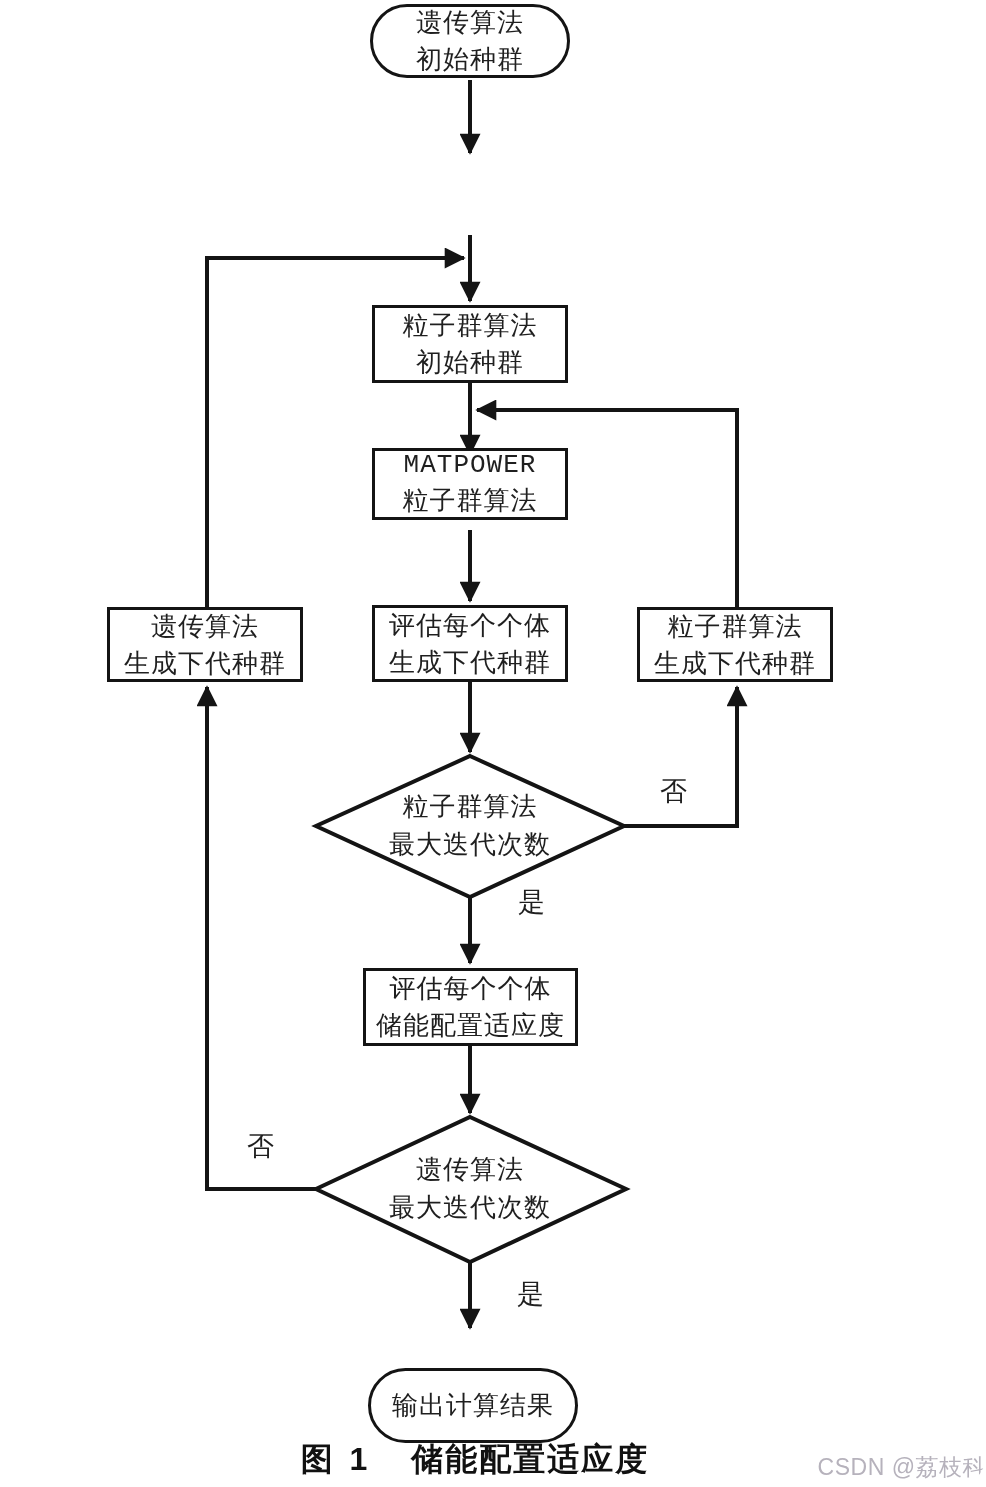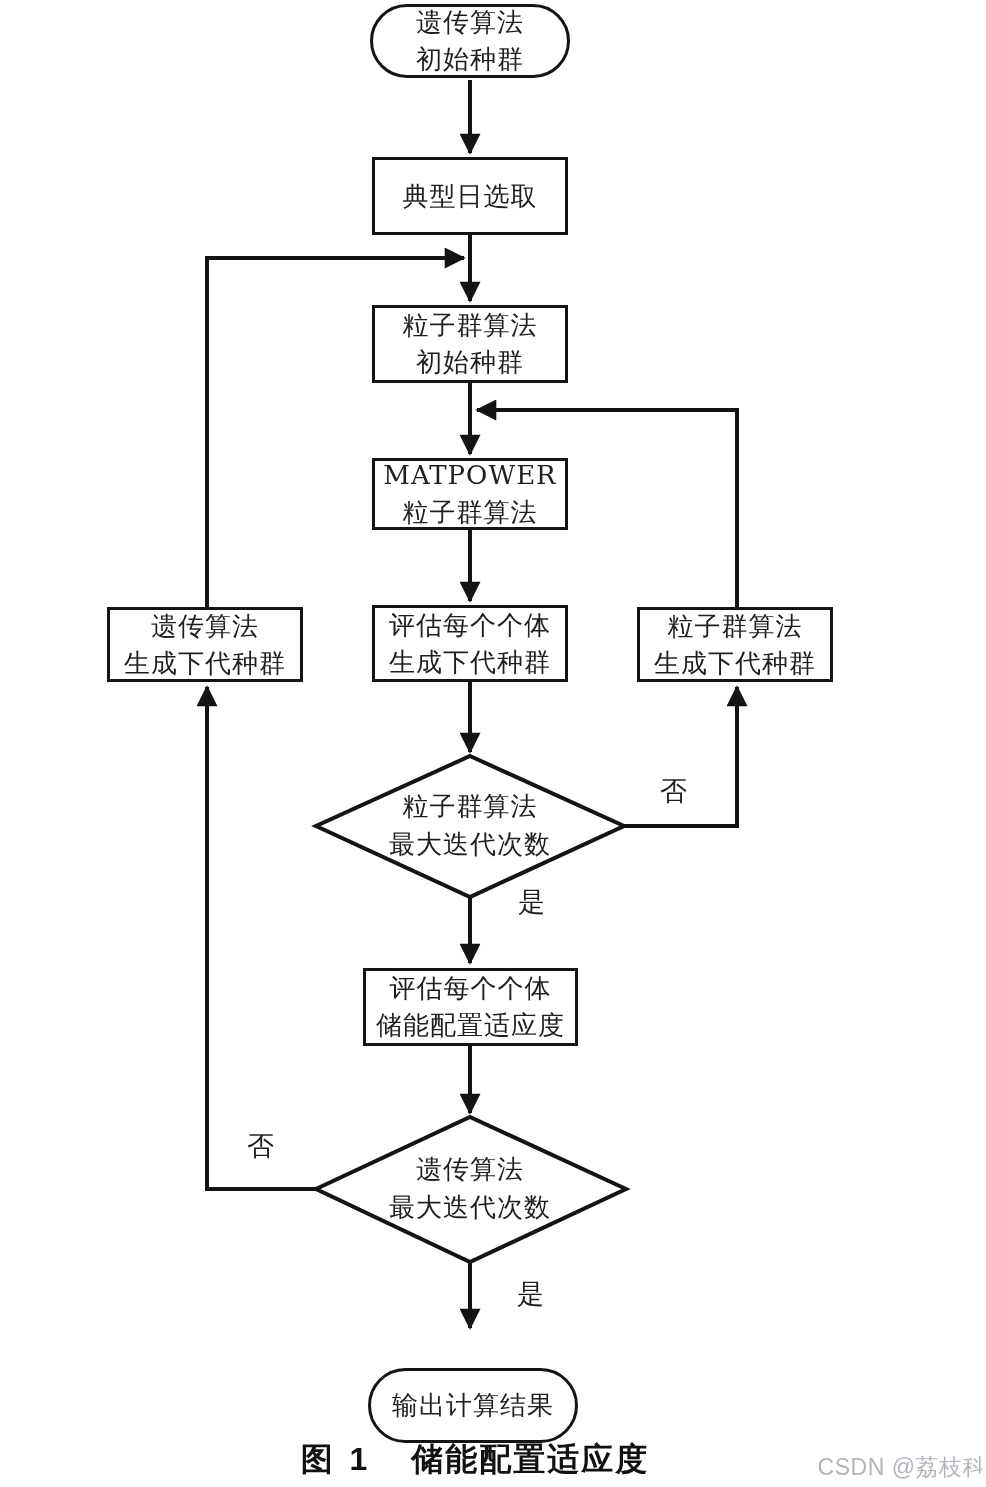--- a/index.html
+++ b/index.html
@@ -109,30 +109,27 @@
 
     <polygon points="470,756 624,826 470,897 316,826" fill="#ffffff" stroke="#141414" stroke-width="4"></polygon>
     <polygon points="470,1117 626,1189 470,1262 316,1189" fill="#ffffff" stroke="#141414" stroke-width="4"></polygon>
   </svg>
 
   <div class="node pill" style="left:370px; top:4px; width:200px; height:74px;">
     <span>遗传算法</span>
     <span>初始种群</span>
   </div>
 
-  <div class="node rect" style="left:372px; top:157px; width:196px; height:78px;">
-    <span>典型日选取</span>
-  </div>
 
   <div class="node rect" style="left:372px; top:305px; width:196px; height:78px;">
     <span>粒子群算法</span>
     <span>初始种群</span>
   </div>
 
-  <div class="node rect" style="left:372px; top:458px; width:196px; height:72px;">
+  <div class="node rect" style="left:372px; top:448px; width:196px; height:72px;font-family:Liberation Mono, monospace;">
     <span>MATPOWER</span>
     <span>粒子群算法</span>
   </div>
 
   <div class="node rect" style="left:372px; top:605px; width:196px; height:77px;">
     <span>评估每个个体</span>
     <span>生成下代种群</span>
   </div>
 
   <div class="node rect" style="left:107px; top:607px; width:196px; height:75px;">

